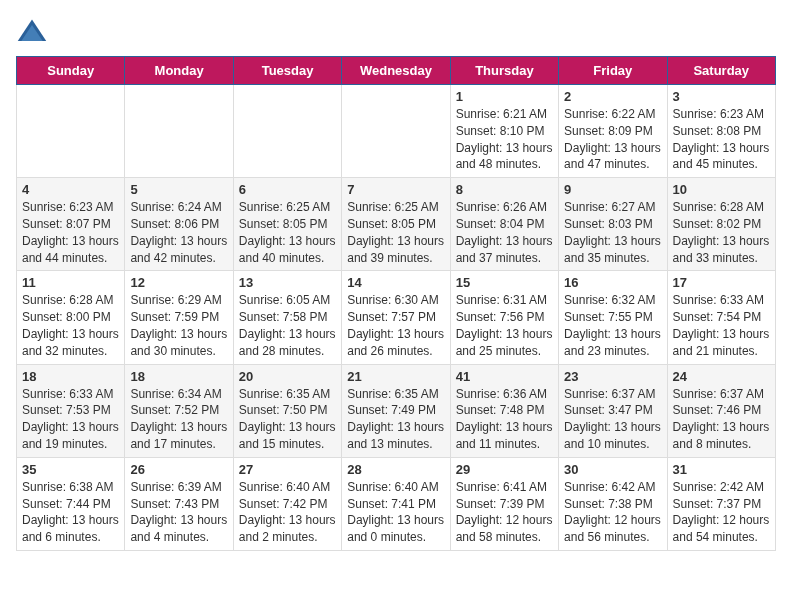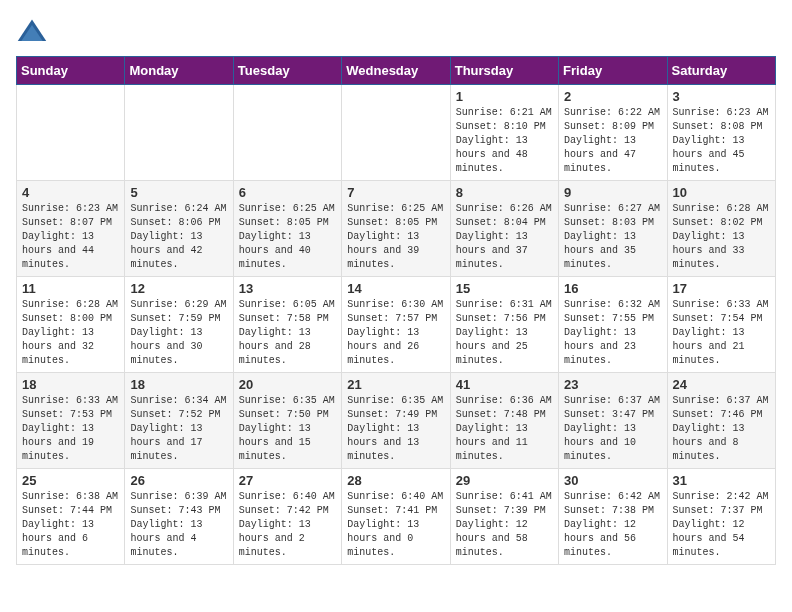--- a/index.html
+++ b/index.html
@@ -52,26 +52,26 @@
     .sub-title {
       font-size: 15px;
       color: #555;
     }
     .calendar {
       width: 100%;
       border-collapse: collapse;
       border: 1px solid #ccc;
     }
     .calendar th {
-      background-color: #701a75;
+      background-color: #be185d;
       color: #fff;
       font-size: 13px;
       font-weight: bold;
       padding: 6px 4px;
-      text-align: left;
+      text-align: center;
       border: 1px solid #2a6099;
     }
     .calendar td {
       vertical-align: top;
       border: 1px solid #ddd;
       padding: 4px 5px;
       width: 108px;
       min-height: 80px;
       font-size: 10.5px;
       color: #333;
@@ -83,24 +83,23 @@
     .calendar tr:nth-child(odd) td {
       background: #fff;
     }
     .day-num {
       font-size: 13px;
       font-weight: bold;
       display: block;
       margin-bottom: 2px;
     }
     .day-info {
-      font-size: 10px;
+      font-size: 12px;
       line-height: 1.4;
       color: #333;
-      font-family: Liberation Mono, monospace;
     }
     .empty-cell {
       background: #fff !important;
     }
   </style>
 </head>
 <body>
 
 <div class="header">
   <div class="logo">
@@ -283,21 +282,21 @@
         </td>
         <td>
           <span class="day-num">24</span>
           <div class="day-info">Sunrise: 6:37 AM
 Sunset: 7:46 PM
 Daylight: 13 hours and 8 minutes.</div>
         </td>
       </tr>
       <tr>
         <td>
-          <span class="day-num">25</span>
+          <span class="day-num">35</span>
           <div class="day-info">Sunrise: 6:38 AM
 Sunset: 7:44 PM
 Daylight: 13 hours and 6 minutes.</div>
         </td>
         <td>
           <span class="day-num">26</span>
           <div class="day-info">Sunrise: 6:39 AM
 Sunset: 7:43 PM
 Daylight: 13 hours and 4 minutes.</div>
         </td>

